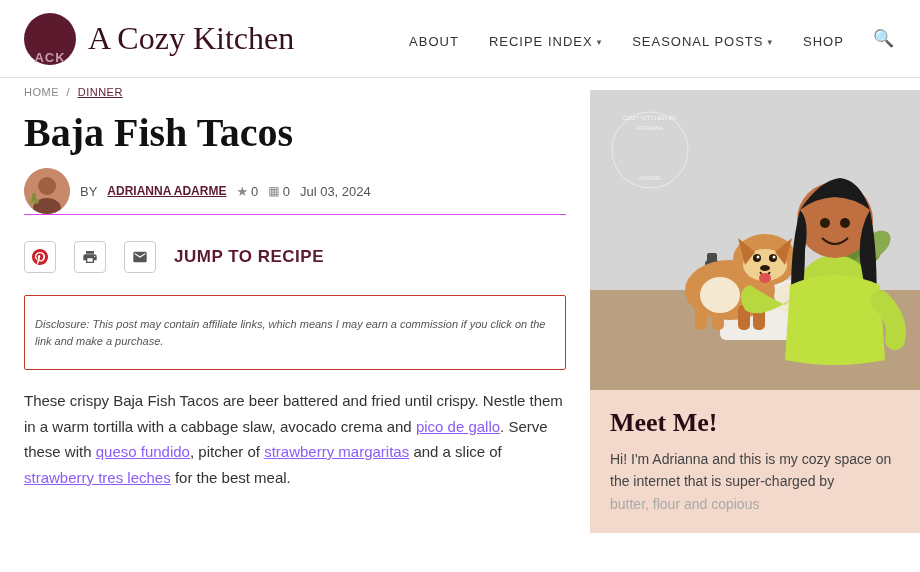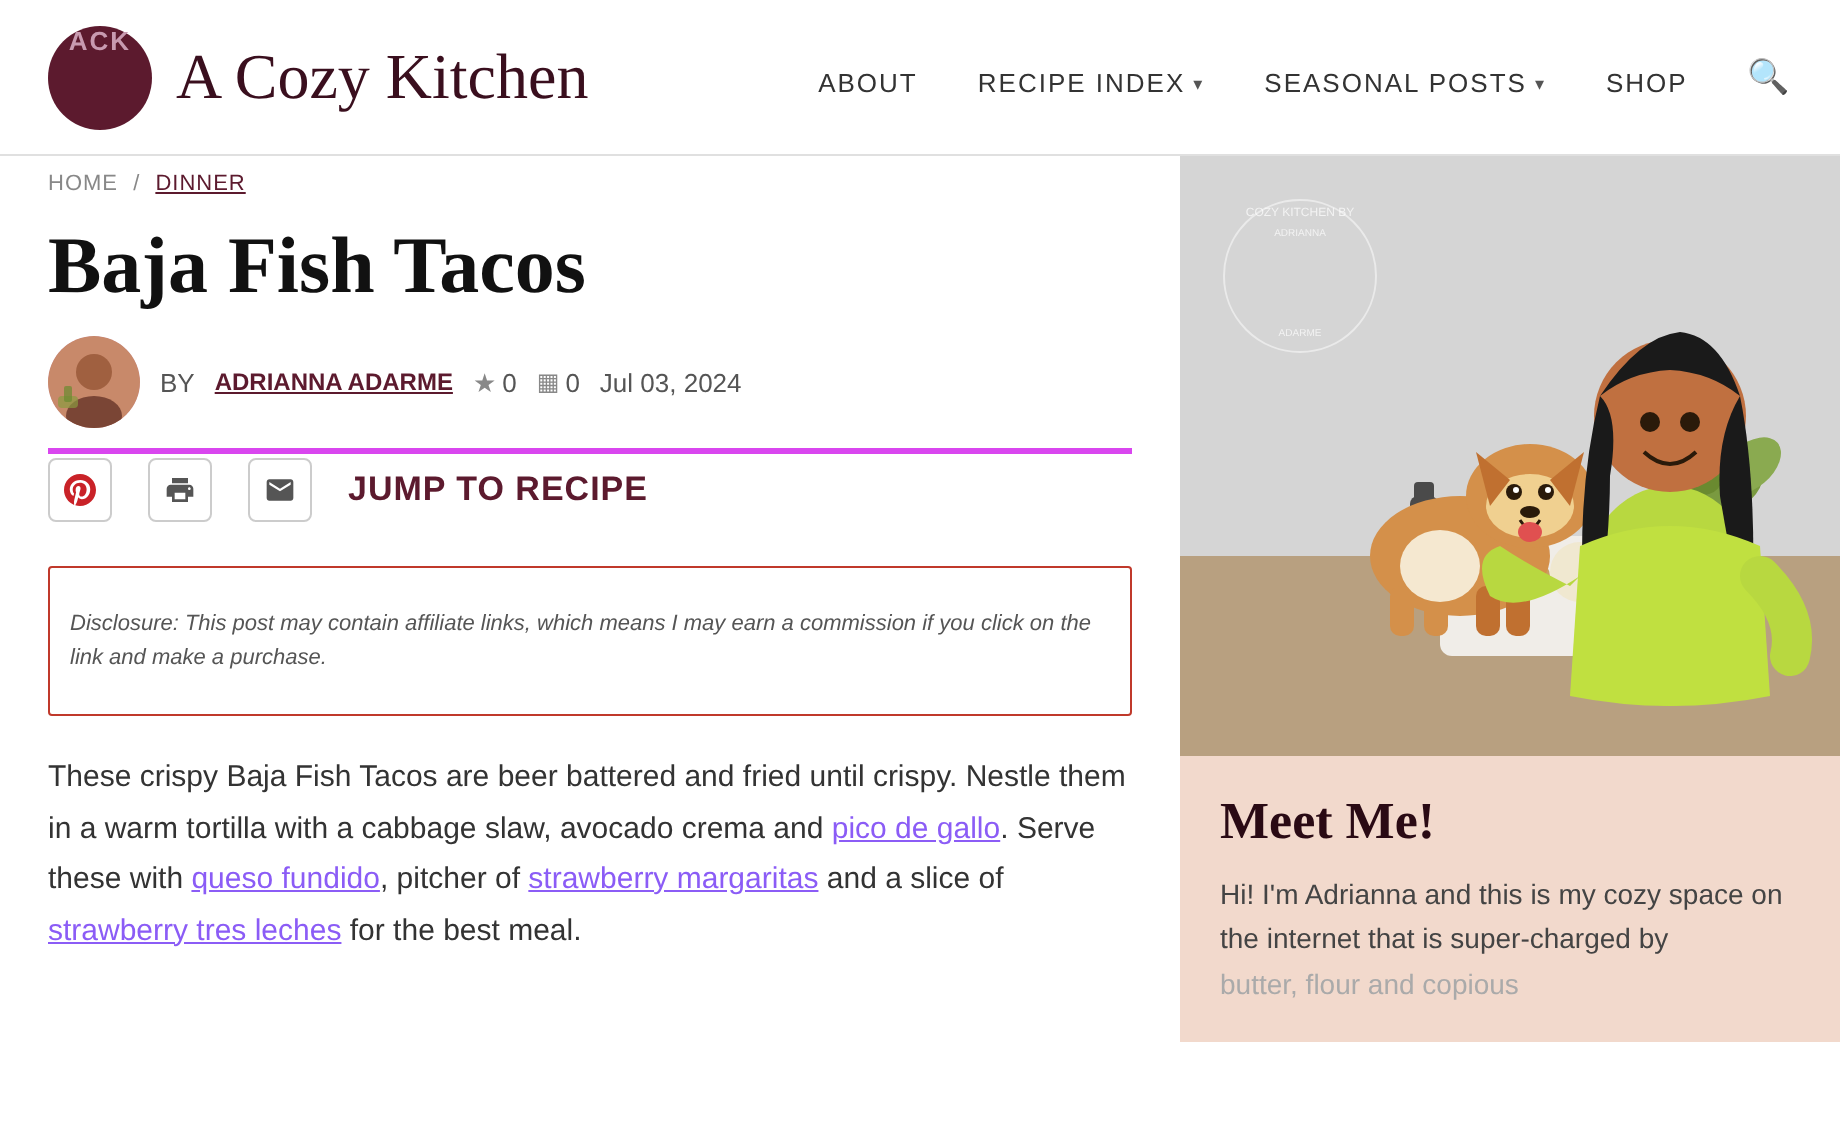--- a/index.html
+++ b/index.html
@@ -25,21 +25,21 @@
       align-items: center;
       gap: 12px;
       flex: 0 0 auto;
     }
     .logo-circle {
       width: 52px;
       height: 52px;
       border-radius: 50%;
       background: #5c1a2e;
       display: flex;
-      align-items: flex-start;
+      align-items: flex-end;
       justify-content: center;
       color: #c89ab0;
       font-size: 13px;
       font-family: Arial, sans-serif;
       font-weight: bold;
       letter-spacing: 1px;
       flex-shrink: 0;
     }
     .logo-text {
       font-size: 32px;
@@ -114,26 +114,25 @@
       font-family: Georgia, serif;
       margin: 6px 0 12px 0;
       line-height: 1.15;
     }
 
     
     .author-row {
       display: flex;
       align-items: center;
       gap: 10px;
-      margin-bottom: 2px;
+      margin-bottom: 26px;
       font-family: Arial, sans-serif;
       font-size: 13px;
       color: #555;
-      border-bottom: 3px solid #d946ef;
-      padding-bottom: 10px;
+      border-bottom: 1px solid #d946ef;
     }
     .author-avatar {
       width: 46px;
       height: 46px;
       border-radius: 50%;
       background: #d4a0a8;
       overflow: hidden;
       flex-shrink: 0;
       display: flex;
       align-items: center;
@@ -215,20 +214,21 @@
       text-decoration: underline;
       cursor: pointer;
     }
 
     
     .sidebar {
       flex: 1;
       background: #f2d9cc;
       padding: 0;
       position: relative;
+      margin-top: 12px;
     }
     .sidebar-image-area {
       position: relative;
       width: 100%;
       height: 300px;
       background: #e8c8b8;
       overflow: hidden;
     }
     .sidebar-content {
       padding: 18px 20px;

